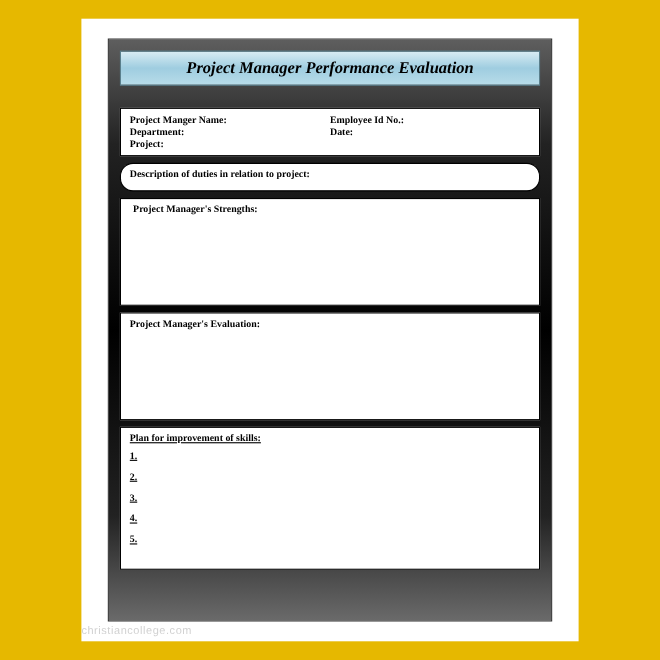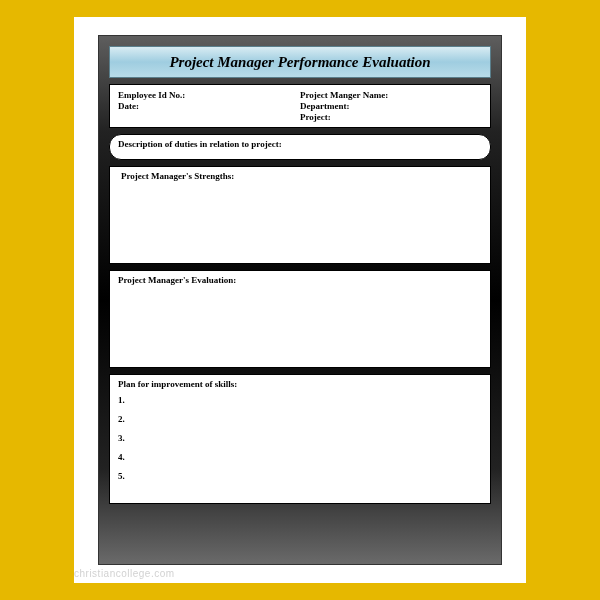--- a/index.html
+++ b/index.html
@@ -24,21 +24,21 @@
       height: 100%;
       background: linear-gradient(180deg, #5e5e5e 0%, #222 18%, #000 50%, #222 82%, #6a6a6a 100%);
       padding: 10px;
       border: 1px solid #333;
     }
     .title-bar {
       background: linear-gradient(180deg, #d8ecf3 0%, #9fcde0 50%, #b8dce9 100%);
       border: 1px solid #5a7f8c;
       padding: 6px 10px;
       text-align: center;
-      margin-bottom: 6px;
+      margin-bottom: 20px;
     }
     .title-bar span {
       font-weight: bold;
       font-size: 15px;
       font-style: italic;
       color: #000;
       font-family: Georgia, 'Times New Roman', serif;
     }
     .box {
       background: #ffffff;
@@ -56,21 +56,21 @@
     }
     .info-col {
       flex: 1;
       display: flex;
       flex-direction: column;
       justify-content: space-around;
     }
     .desc-box { height: 26px; border-radius: 12px; }
     .strengths-box { height: 98px; padding-left: 11px; }
     .weaknesses-box { height: 98px; }
-    .improvement-box { height: 130px; }
+    .improvement-box { height: 130px; text-decoration: underline; }
     .improvement-box .plan-title { margin-bottom: 6px; }
     .improvement-box .plan-item { margin-bottom: 9px; font-weight: bold; }
     .watermark {
       position: absolute;
       bottom: 4px;
       left: 0;
       right: 0;
       font-size: 10px;
       color: rgba(120,120,120,0.35);
       letter-spacing: 0.5px;
@@ -82,28 +82,28 @@
 
 <div class="page">
   <div class="frame">
 
     <div class="title-bar">
       <span>Project Manager Performance Evaluation</span>
     </div>
 
     <div class="box info-box">
       <div class="info-col">
+        <div>Project Manger Name:</div>
+        <div>Department:</div>
+        <div>Project:</div>
+      </div>
+      <div class="info-col">
         <div>Employee Id No.:</div>
         <div>Date:</div>
         <div>&nbsp;</div>
-      </div>
-      <div class="info-col">
-        <div>Project Manger Name:</div>
-        <div>Department:</div>
-        <div>Project:</div>
       </div>
     </div>
 
     <div class="box desc-box">
       <div>Description of duties in relation to project:</div>
     </div>
 
     <div class="box strengths-box">
       <div>Project Manager's Strengths:</div>
     </div>

